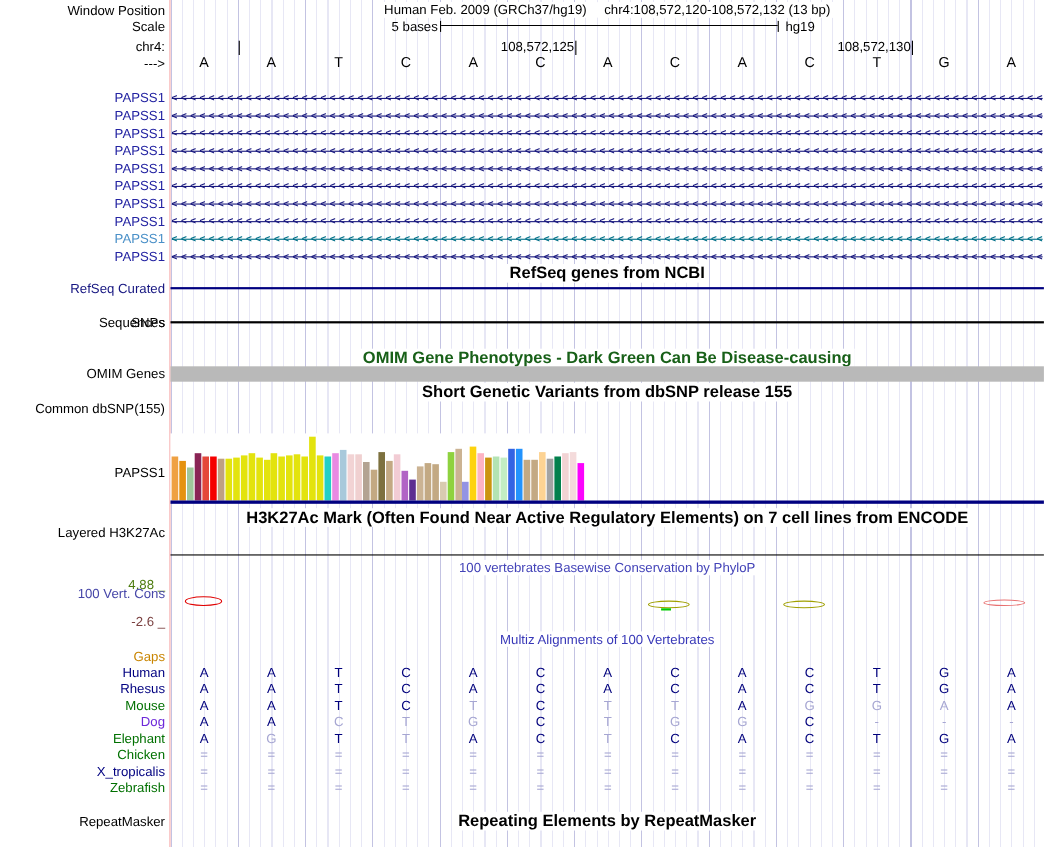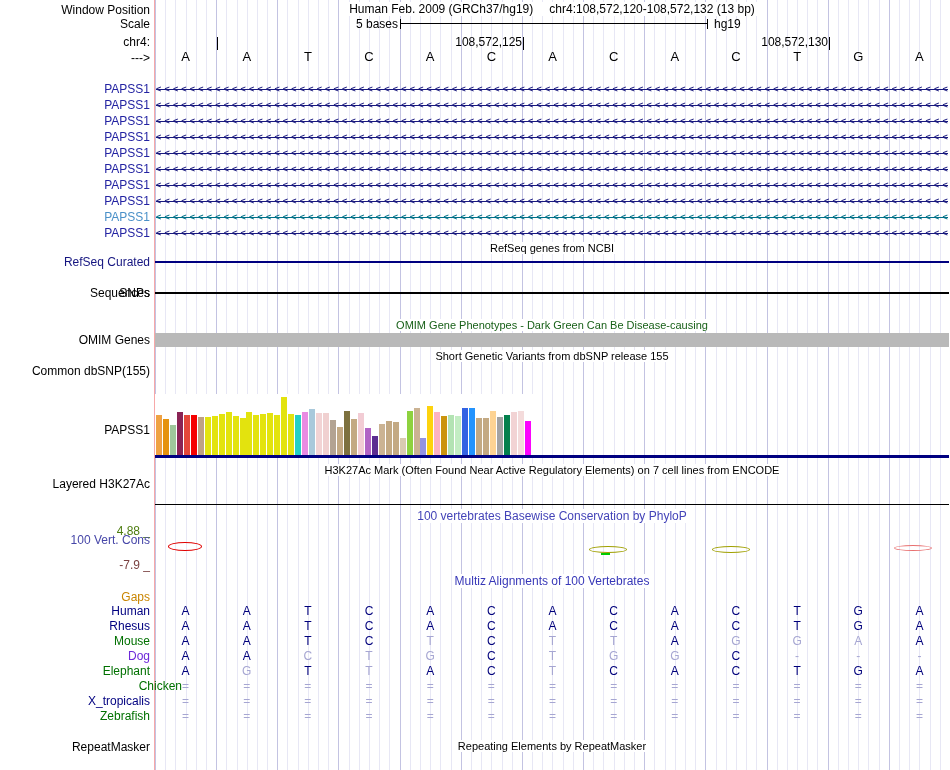--- a/index.html
+++ b/index.html
@@ -8,21 +8,21 @@
   .grid { position:absolute; left:155px; top:0; width:794px; height:770px;
     background-image:
       repeating-linear-gradient(to right, #c3c3e2 0, #c3c3e2 1px, transparent 1px, transparent 61.154px),
       repeating-linear-gradient(to right, #e7e7f5 0, #e7e7f5 1px, transparent 1px, transparent 10.192px); }
   .leftline { position:absolute; left:154px; top:0; width:1px; height:770px; background:#f7a8a8; }
   .tlabel { position:absolute; left:0; width:150px; text-align:right; font-size:12px;
             color:#000; white-space:nowrap; line-height:14px; }
   .ctitle { position:absolute; left:155px; width:794px; text-align:center; font-size:12px;
             color:#000; line-height:13px; }
   .ctitle span { background:#fff; padding:0 3px; }
-  .small { font-size:11px; }
+  .small { font-size:15px;font-weight:bold; }
   .hline { position:absolute; left:155px; width:794px; }
   .tick { position:absolute; width:1px; height:13px; background:#000; top:37px; }
   .coordlabel { position:absolute; top:35px; width:150px; text-align:right; font-size:12px; white-space:nowrap; }
   .cell { position:absolute; width:60px; text-align:center; top:0; }
   .seqrow { position:absolute; left:155px; top:49px; height:16px; width:794px; font-size:13px; color:#000; }
   .generow { position:absolute; left:0; width:950px; height:14px; }
   .generow .glabel { position:absolute; left:0; top:0; width:150px; text-align:right; font-size:12px; line-height:14px; }
   .generow .arrows { position:absolute; left:156px; top:0; width:792px; height:14px; overflow:hidden;
                      font-size:9px; letter-spacing:3.2px; line-height:14px; white-space:nowrap; font-weight:bold; }
   .arrows .aline { position:absolute; left:0; top:7px; width:100%; height:1px; background:currentColor; }
@@ -200,21 +200,21 @@
   <div class="hline" style="top:455px; height:3px; background:#000080"></div>
   <div class="tlabel" style="top:423px">PAPSS1</div>
 
   <div class="ctitle small" style="top:464px"><span>H3K27Ac Mark (Often Found Near Active Regulatory Elements) on 7 cell lines from ENCODE</span></div>
   <div class="tlabel" style="top:477px">Layered H3K27Ac</div>
   <div class="hline" style="top:504px; height:1px; background:#000"></div>
 
   <div class="tlabel" style="top:524px; color:#4d7c0f">4.88 _</div>
   <div class="ctitle" style="top:510px; color:#4343b8"><span>100 vertebrates Basewise Conservation by PhyloP</span></div>
   <div class="tlabel" style="top:533px; color:#4646a8">100 Vert. Cons</div>
-  <div class="tlabel" style="top:558px; color:#7a4040">-7.9 _</div>
+  <div class="tlabel" style="top:558px; color:#7a4040">-2.6 _</div>
   <div class="marks-layer">
       <div class="lens" style="left: 13px; top: 542px; width: 32px; height: 7px; border: 1px solid rgb(224, 0, 0);"></div>
       <div class="lens" style="left: 434px; top: 546px; width: 36px; height: 5px; border: 1px solid rgb(160, 160, 0);"></div>
       <div class="dashmark" style="left: 446px; top: 553px; width: 9px; height: 2px; background: rgb(0, 204, 0);"></div>
       <div class="lens" style="left: 557px; top: 546px; width: 36px; height: 5px; border: 1px solid rgb(160, 160, 0);"></div>
       <div class="lens" style="left: 739px; top: 545px; width: 36px; height: 4px; border: 1px solid rgb(232, 112, 112);"></div>
     </div>
 
   <div class="ctitle" style="top:575px; color:#3838b8"><span>Multiz Alignments of 100 Vertebrates</span></div>
   <div class="tlabel" style="top:590px; color:#c98500">Gaps</div>
@@ -303,21 +303,21 @@
           <span class="cell mis" style="left: 367.504px;">T</span>
           <span class="cell match" style="left: 428.658px;">C</span>
           <span class="cell match" style="left: 489.812px;">A</span>
           <span class="cell match" style="left: 550.966px;">C</span>
           <span class="cell match" style="left: 612.12px;">T</span>
           <span class="cell match" style="left: 673.274px;">G</span>
           <span class="cell match" style="left: 734.428px;">A</span>
         </div>
       </div>
       <div class="alignrow" style="top: 679px;">
-        <div class="alabel" style="color: rgb(0, 112, 0); padding-left: 32px;">Chicken</div>
+        <div class="alabel" style="color: rgb(0, 112, 0);">Chicken</div>
         <div class="acells">
           <span class="cell mis" style="left: 0.58px;">=</span>
           <span class="cell mis" style="left: 61.734px;">=</span>
           <span class="cell mis" style="left: 122.888px;">=</span>
           <span class="cell mis" style="left: 184.042px;">=</span>
           <span class="cell mis" style="left: 245.196px;">=</span>
           <span class="cell mis" style="left: 306.35px;">=</span>
           <span class="cell mis" style="left: 367.504px;">=</span>
           <span class="cell mis" style="left: 428.658px;">=</span>
           <span class="cell mis" style="left: 489.812px;">=</span>

